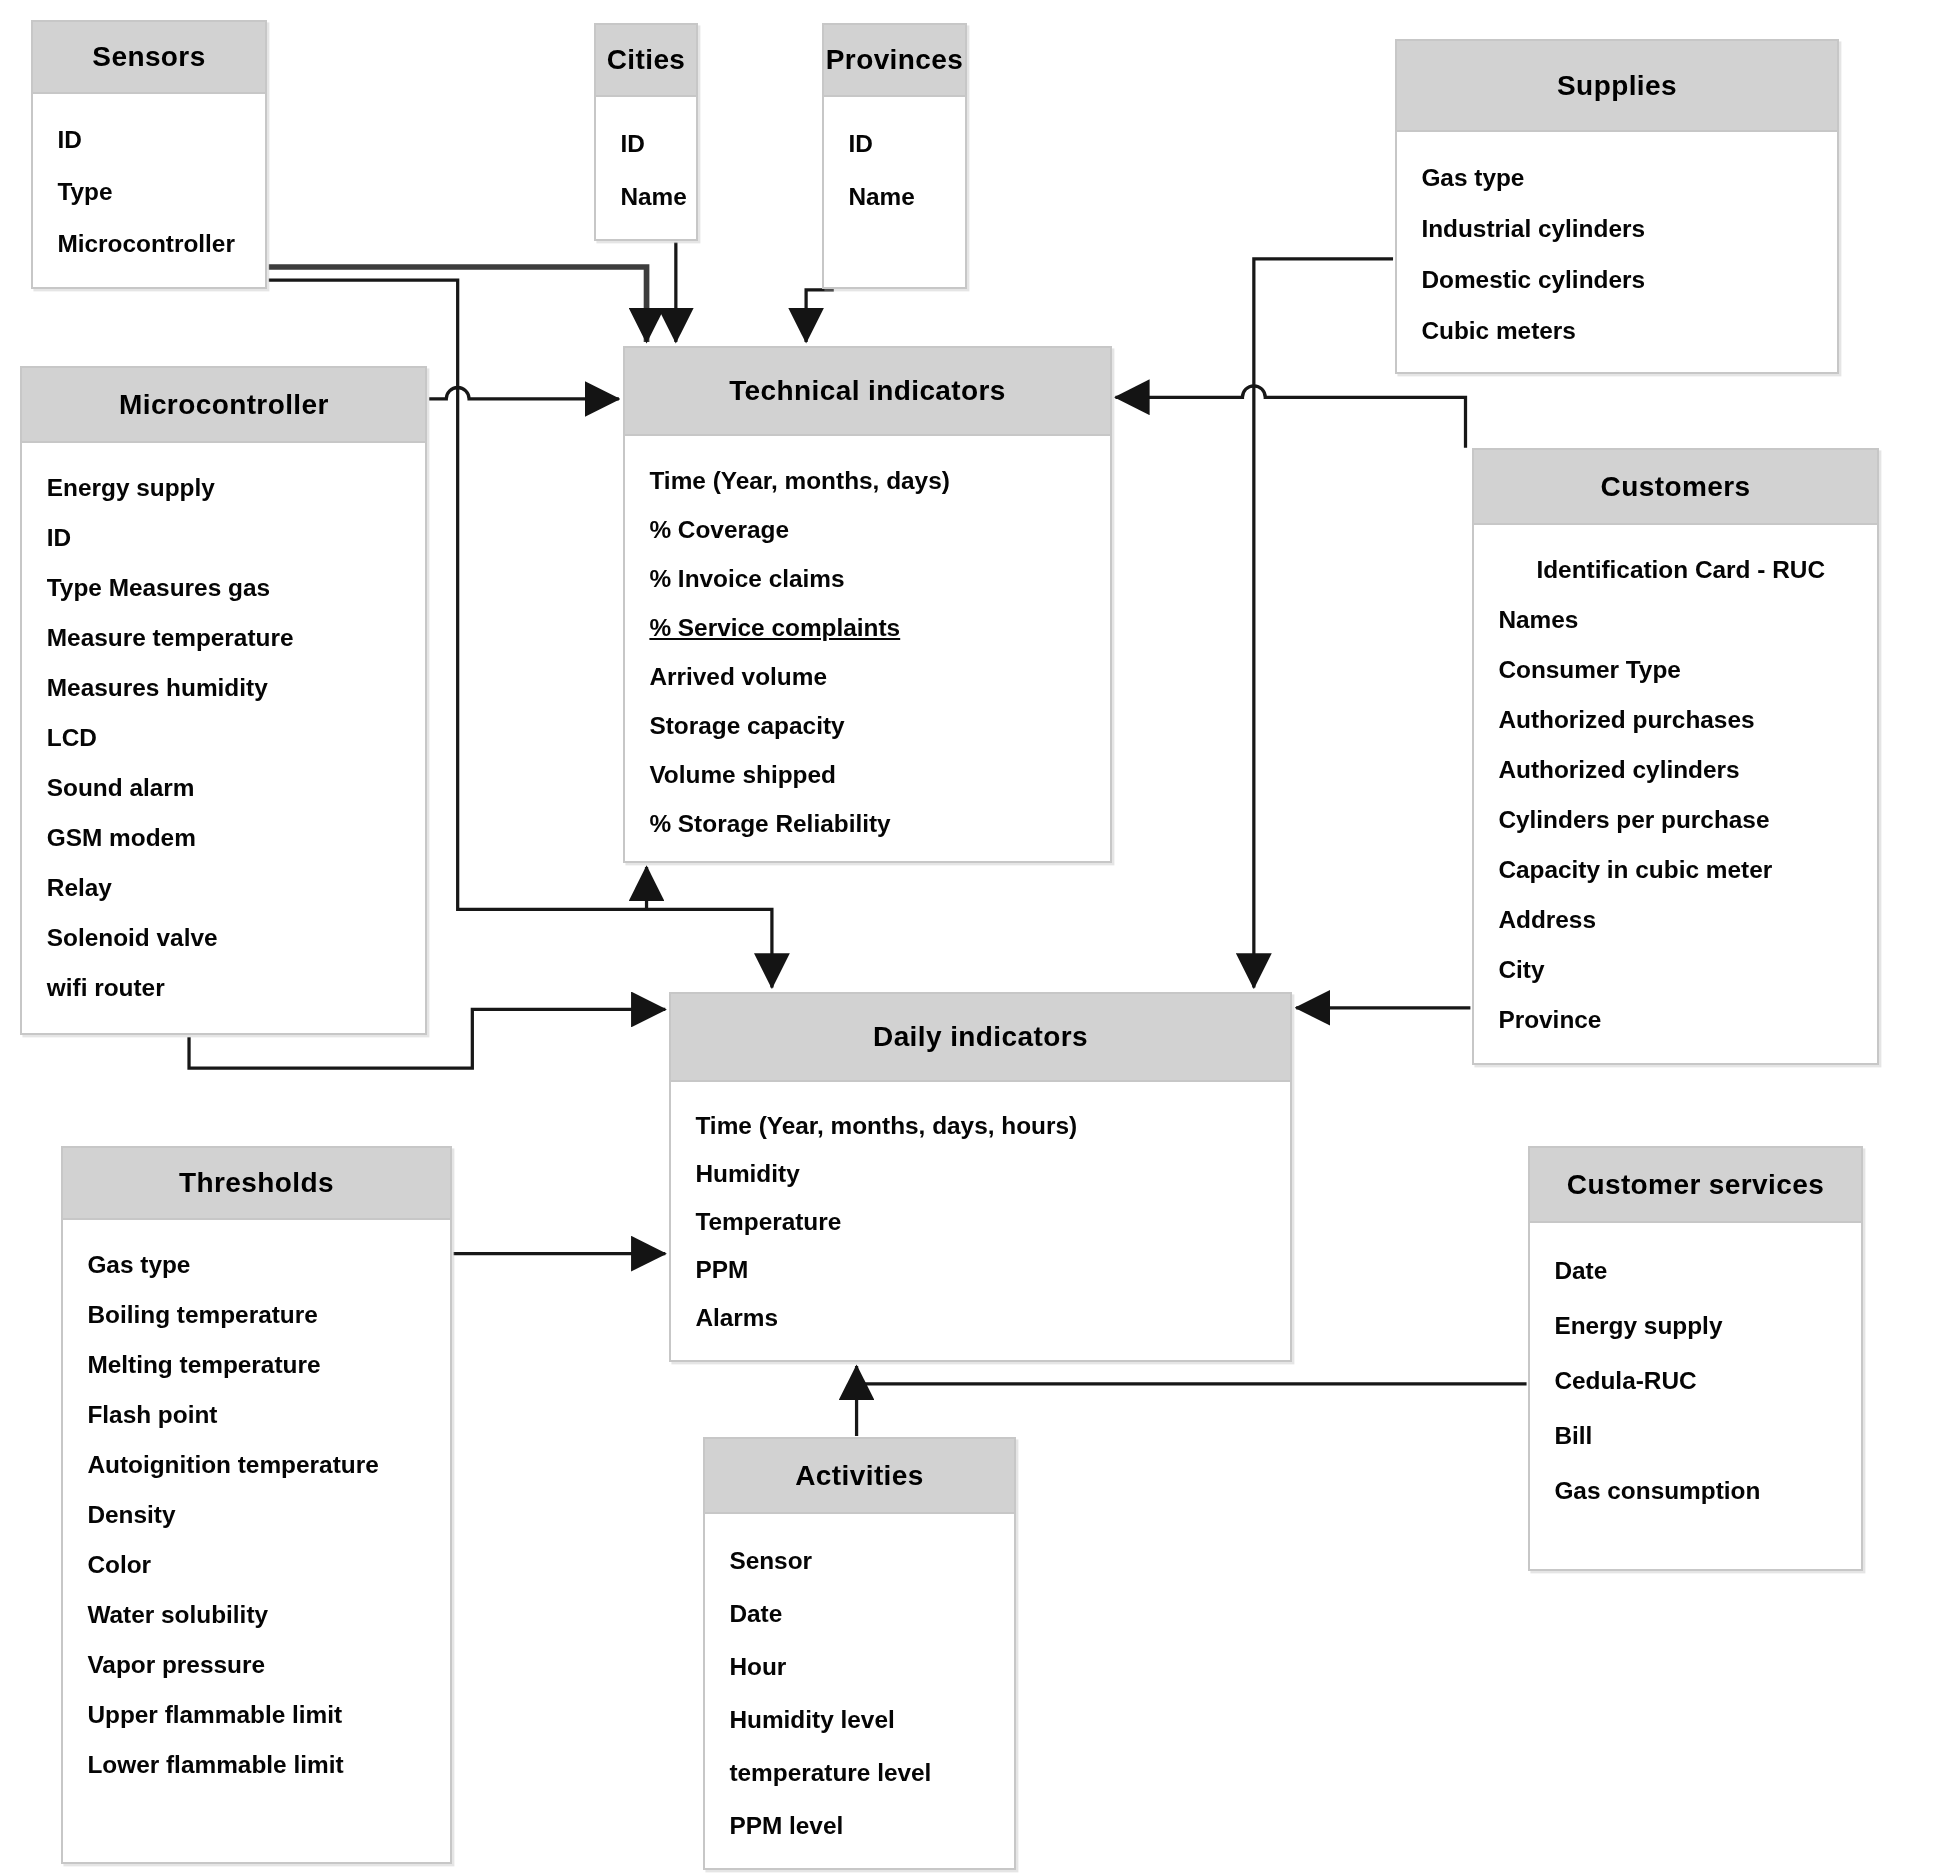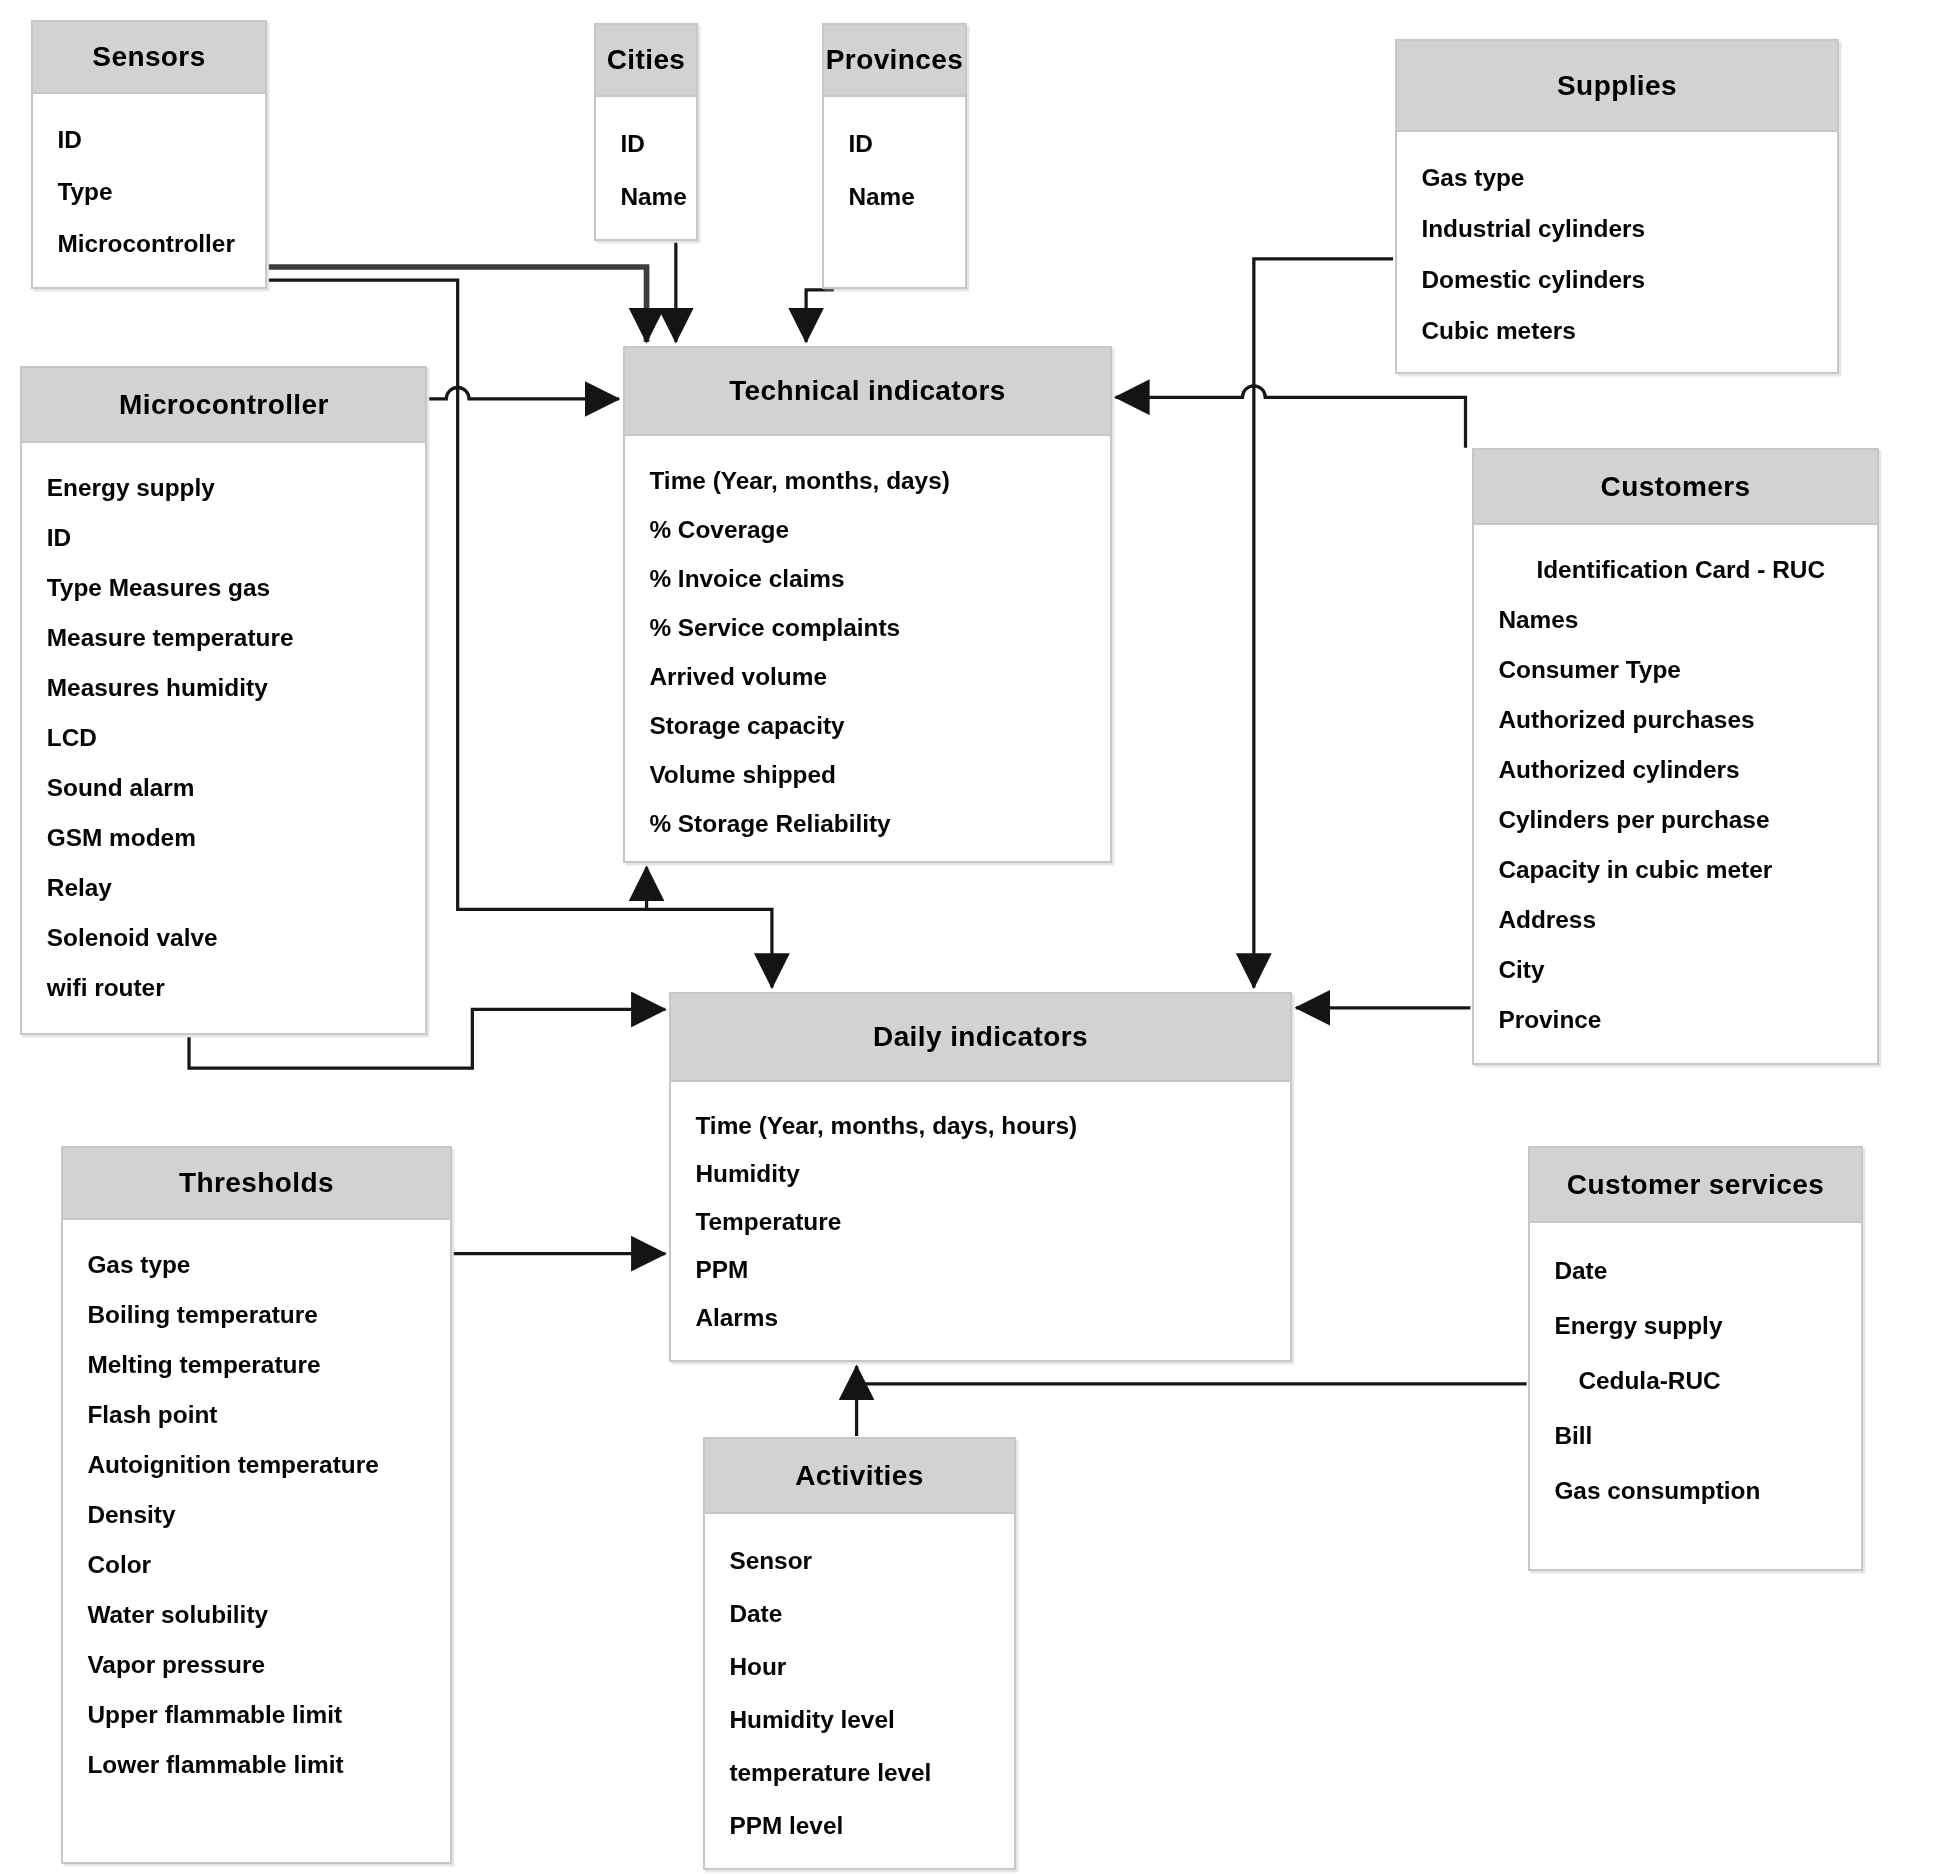--- a/index.html
+++ b/index.html
@@ -104,21 +104,21 @@
           <li style="line-height: 50px;">Solenoid valve</li>
           <li style="line-height: 50px;">wifi router</li>
         </ul>
       </div>
       <div class="entity" style="left: 623px; top: 346px; width: 489px; height: 517px;">
         <div class="entity-header" style="height: 88px;">Technical indicators</div>
         <ul class="entity-fields">
           <li style="line-height: 49px;">Time (Year, months, days)</li>
           <li style="line-height: 49px;">% Coverage</li>
           <li style="line-height: 49px;">% Invoice claims</li>
-          <li style="line-height: 49px;">% Service complaints</li>
+          <li style="line-height: 49px; text-decoration: underline;">% Service complaints</li>
           <li style="line-height: 49px;">Arrived volume</li>
           <li style="line-height: 49px;">Storage capacity</li>
           <li style="line-height: 49px;">Volume shipped</li>
           <li style="line-height: 49px;">% Storage Reliability</li>
         </ul>
       </div>
       <div class="entity" style="left: 1472px; top: 448px; width: 407px; height: 617px;">
         <div class="entity-header" style="height: 75px;">Customers</div>
         <ul class="entity-fields">
           <li style="line-height: 50px; margin-left: 38px;">Identification Card - RUC</li>
@@ -157,21 +157,21 @@
           <li style="line-height: 50px;">Vapor pressure</li>
           <li style="line-height: 50px;">Upper flammable limit</li>
           <li style="line-height: 50px;">Lower flammable limit</li>
         </ul>
       </div>
       <div class="entity" style="left: 1528px; top: 1146px; width: 335px; height: 425px;">
         <div class="entity-header" style="height: 75px;">Customer services</div>
         <ul class="entity-fields">
           <li style="line-height: 55px;">Date</li>
           <li style="line-height: 55px;">Energy supply</li>
-          <li style="line-height: 55px; margin-left: 24px;">Cedula-RUC</li>
+          <li style="line-height: 55px;">Cedula-RUC</li>
           <li style="line-height: 55px;">Bill</li>
           <li style="line-height: 55px;">Gas consumption</li>
         </ul>
       </div>
       <div class="entity" style="left: 703px; top: 1437px; width: 313px; height: 433px;">
         <div class="entity-header" style="height: 75px;">Activities</div>
         <ul class="entity-fields">
           <li style="line-height: 53px;">Sensor</li>
           <li style="line-height: 53px;">Date</li>
           <li style="line-height: 53px;">Hour</li>

